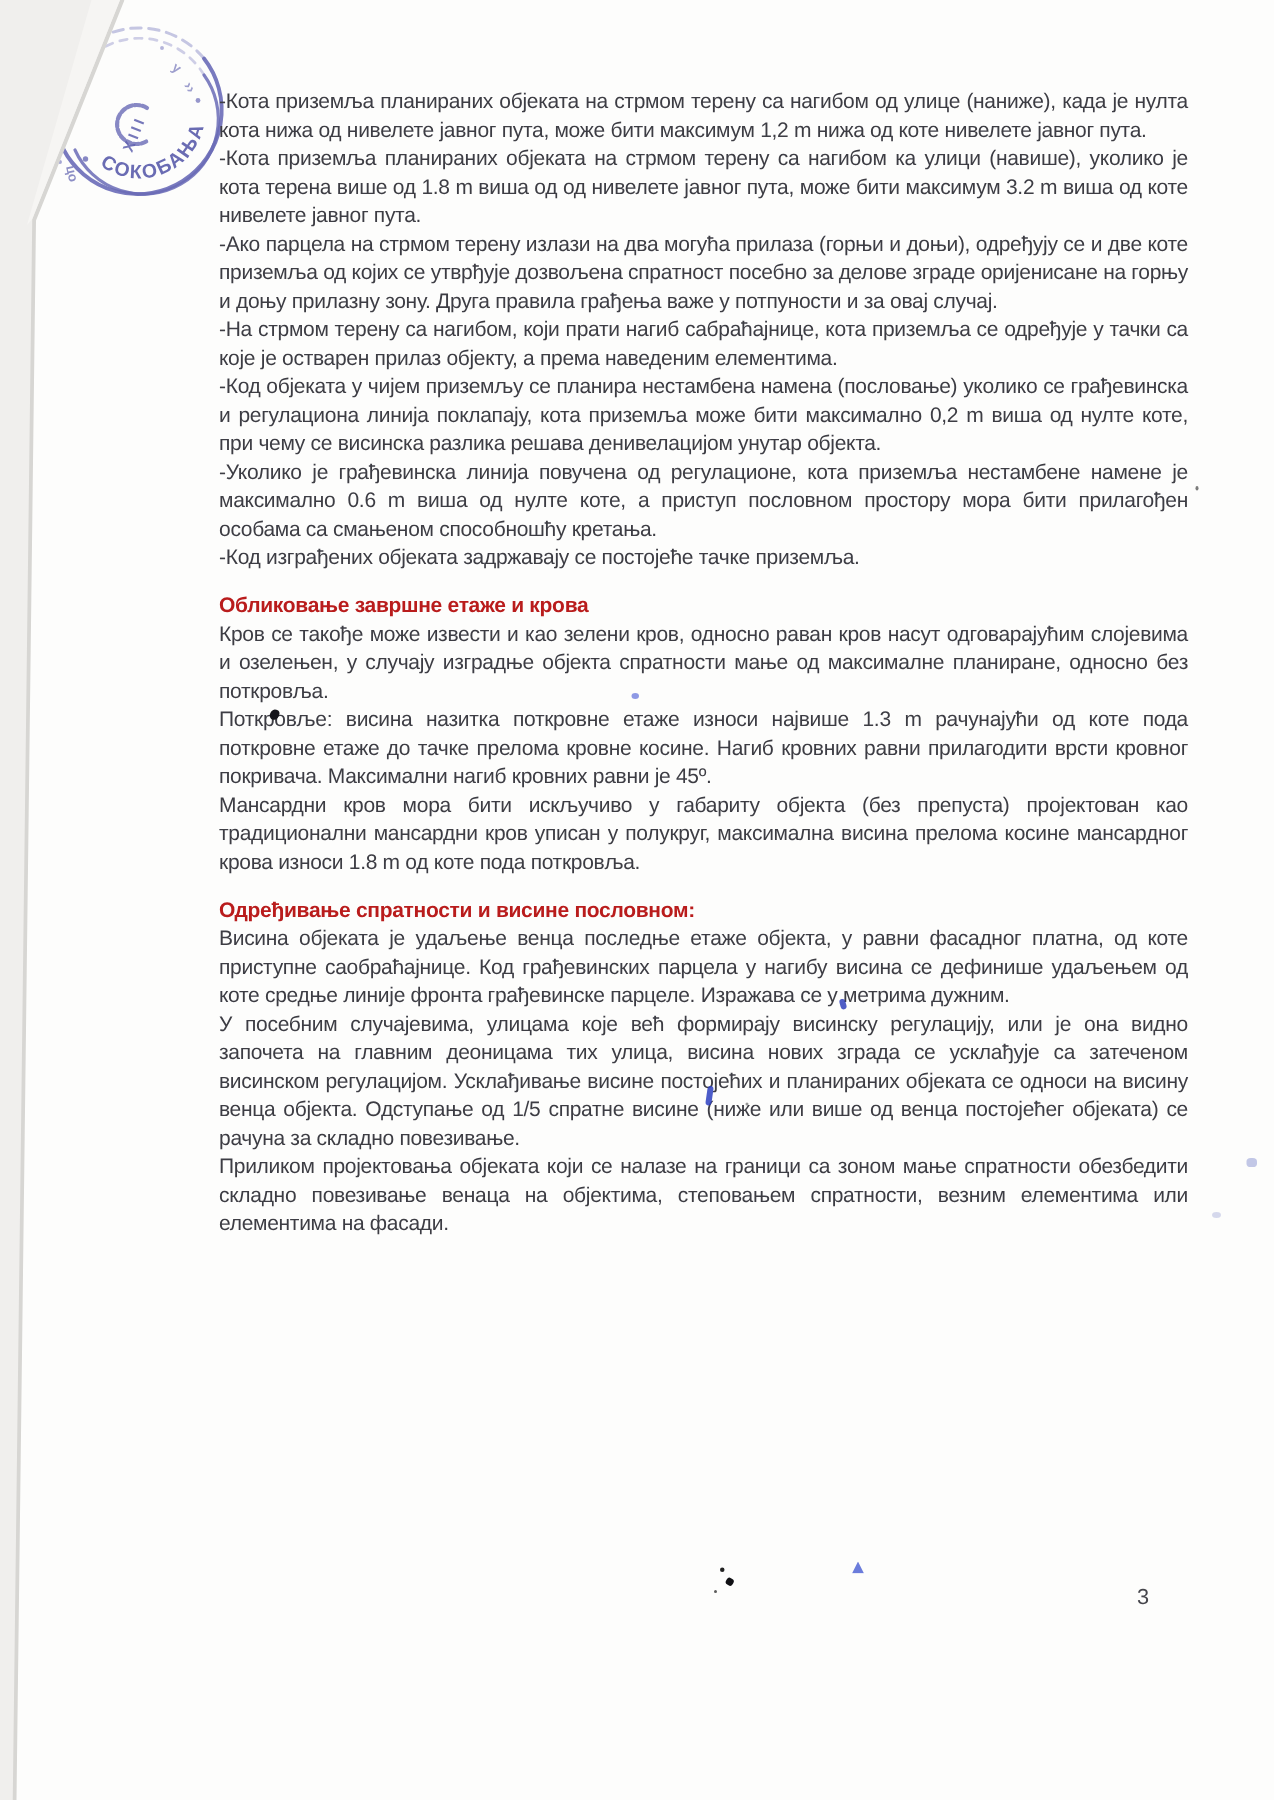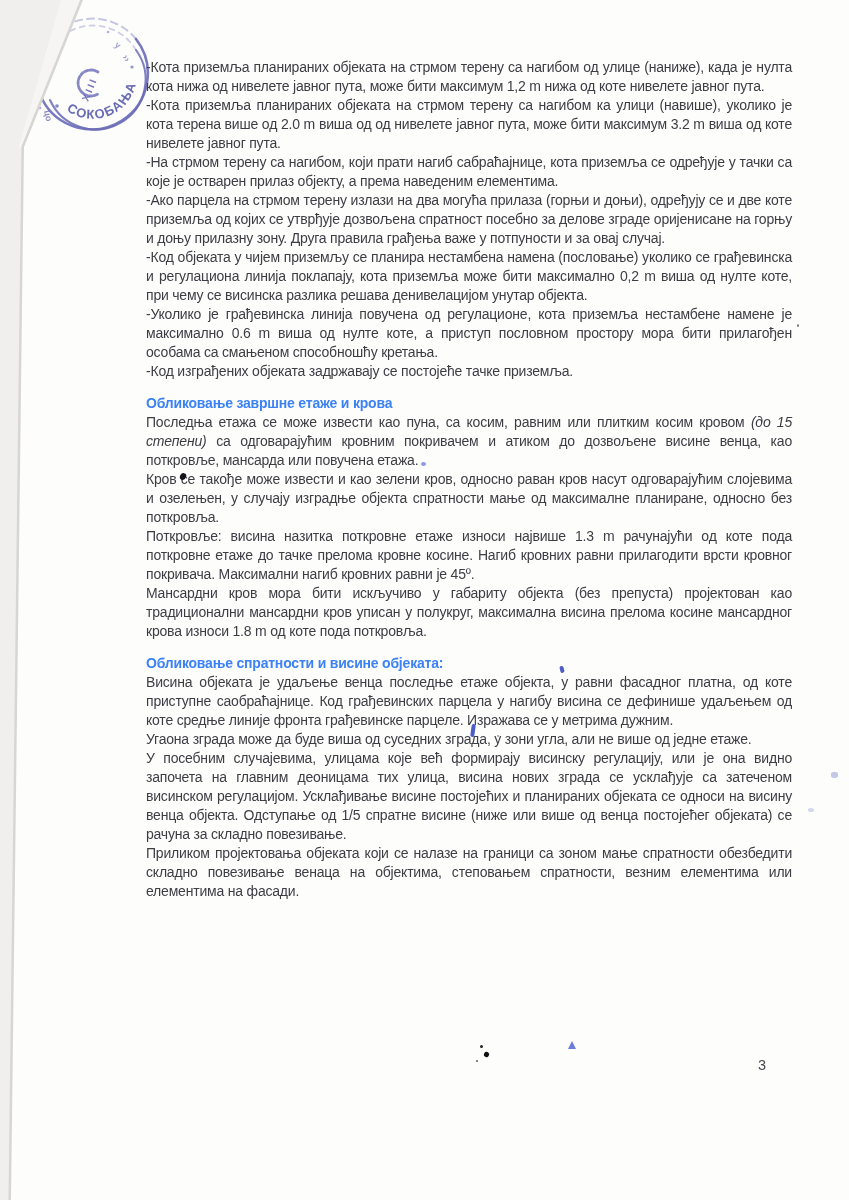--- a/index.html
+++ b/index.html
@@ -29,21 +29,21 @@
     z-index:5;
   }
   .stamp{position:absolute;left:10px;top:5px;z-index:2;opacity:.93;}
   .text-block{
     position:absolute;left:146px;top:58px;width:646px;z-index:6;
     font-size:14px;line-height:19px;letter-spacing:-0.2px;
     color:#3d3d44;
   }
   .text-block p{margin:0;text-align:justify;}
   .text-block .heading{
-    font-size:14px;line-height:19px;font-weight:bold;color:#3b82f6;
+    font-size:14px;line-height:19px;font-weight:bold;color:#b91c1c;
     margin:13px 0 0 0;letter-spacing:-0.2px;
   }
   .italic-note{font-style:italic;}
   .page-number{
     position:absolute;left:758px;top:1057px;z-index:6;
     font-size:14.5px;color:#46464c;
   }
   .speck{position:absolute;z-index:7;}
 </style>
 </head>
@@ -81,36 +81,34 @@
       <circle cx="30" cy="103" r="1.3" opacity="0.6"></circle>
     </g>
   </svg>
 
   <div class="scan-edge-dark"></div>
   <div class="scan-edge-light"></div>
   <div class="fold-sliver"></div>
 
   <div class="text-block">
     <p>-Кота приземља планираних објеката на стрмом терену са нагибом од улице (наниже), када је нулта кота нижа од нивелете јавног пута, може бити максимум 1,2 m нижа од коте нивелете јавног пута.</p>
-    <p>-Кота приземља планираних објеката на стрмом терену са нагибом ка улици (навише), уколико је кота терена више од 2.0 m виша од од нивелете јавног пута, може бити максимум 3.2 m виша од коте нивелете јавног пута.</p>
+    <p>-Кота приземља планираних објеката на стрмом терену са нагибом ка улици (навише), уколико је кота терена више од 1.8 m виша од од нивелете јавног пута, може бити максимум 3.2 m виша од коте нивелете јавног пута.</p>
+    <p>-Ако парцела на стрмом терену излази на два могућа прилаза (горњи и доњи), одређују се и две коте приземља од којих се утврђује дозвољена спратност посебно за делове зграде оријенисане на горњу и доњу прилазну зону. Друга правила грађења важе у потпуности и за овај случај.</p>
     <p>-На стрмом терену са нагибом, који прати нагиб сабраћајнице, кота приземља се одређује у тачки са које је остварен прилаз објекту, а према наведеним елементима.</p>
-    <p>-Ако парцела на стрмом терену излази на два могућа прилаза (горњи и доњи), одређују се и две коте приземља од којих се утврђује дозвољена спратност посебно за делове зграде оријенисане на горњу и доњу прилазну зону. Друга правила грађења важе у потпуности и за овај случај.</p>
     <p>-Код објеката у чијем приземљу се планира нестамбена намена (пословање) уколико се грађевинска и регулациона линија поклапају, кота приземља може бити максимално 0,2 m виша од нулте коте, при чему се висинска разлика решава денивелацијом унутар објекта.</p>
     <p>-Уколико је грађевинска линија повучена од регулационе, кота приземља нестамбене намене је максимално 0.6 m виша од нулте коте, а приступ пословном простору мора бити прилагођен особама са смањеном способношћу кретања.</p>
     <p>-Код изграђених објеката задржавају се постојеће тачке приземља.</p>
 
     <div class="heading">Обликовање завршне етаже и крова</div>
-    <p><span>Последња етажа се може извести као пуна, са косим, равним или плитким косим кровом </span><span class="italic-note">(до 15 степени)</span><span> са одговарајућим кровним покривачем и атиком до дозвољене висине венца, као поткровље, мансарда или повучена етажа.</span></p>
     <p>Кров се такође може извести и као зелени кров, односно раван кров насут одговарајућим слојевима и озелењен, у случају изградње објекта спратности мање од максималне планиране, односно без поткровља.</p>
     <p>Поткровље: висина назитка поткровне етаже износи највише 1.3 m рачунајући од коте пода поткровне етаже до тачке прелома кровне косине. Нагиб кровних равни прилагодити врсти кровног покривача. Максимални нагиб кровних равни је 45º.</p>
     <p>Мансардни кров мора бити искључиво у габариту објекта (без препуста) пројектован као традиционални мансардни кров уписан у полукруг, максимална висина прелома косине мансардног крова износи 1.8 m од коте пода поткровља.</p>
 
-    <div class="heading">Обликовање спратности и висине објеката:</div>
+    <div class="heading">Одређивање спратности и висине пословном:</div>
     <p>Висина објеката је удаљење венца последње етаже објекта, у равни фасадног платна, од коте приступне саобраћајнице. Код грађевинских парцела у нагибу висина се дефинише удаљењем од коте средње линије фронта грађевинске парцеле. Изражава се у метрима дужним.</p>
-    <p>Угаона зграда може да буде виша од суседних зграда, у зони угла, али не више од једне етаже.</p>
     <p>У посебним случајевима, улицама које већ формирају висинску регулацију, или је она видно започета на главним деоницама тих улица, висина нових зграда се усклађује са затеченом висинском регулацијом. Усклађивање висине постојећих и планираних објеката се односи на висину венца објекта. Одступање од 1/5 спратне висине (ниже или више од венца постојећег објеката) се рачуна за складно повезивање.</p>
     <p>Приликом пројектовања објеката који се налазе на граници са зоном мање спратности обезбедити складно повезивање венаца на објектима, степовањем спратности, везним елементима или елементима на фасади.</p>
   </div>
 
   <div class="page-number">3</div>
 
   <div class="speck" style="left:180px;top:473px;width:6px;height:7px;background:#14141a;border-radius:50% 40% 55% 45%;transform:rotate(20deg);"></div>
   <div class="speck" style="left:421px;top:462px;width:5px;height:4px;background:#4456d6;opacity:.6;border-radius:50%;"></div>
   <div class="speck" style="left:560px;top:666px;width:3.5px;height:7px;background:#2334b8;opacity:.8;border-radius:2px;transform:rotate(-15deg);"></div>
   <div class="speck" style="left:471px;top:724px;width:4px;height:13px;background:#2d3fc0;opacity:.85;border-radius:2px;transform:rotate(8deg);"></div>

